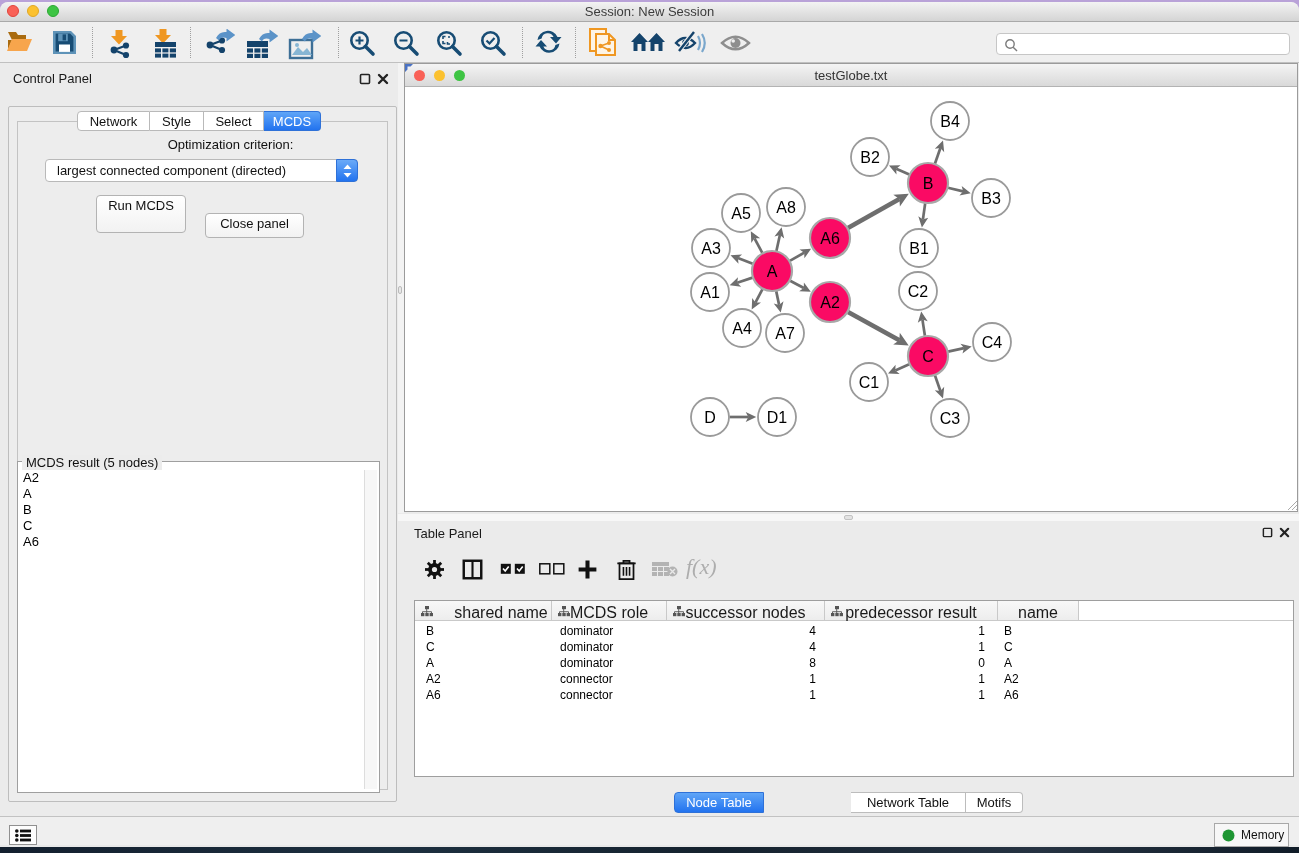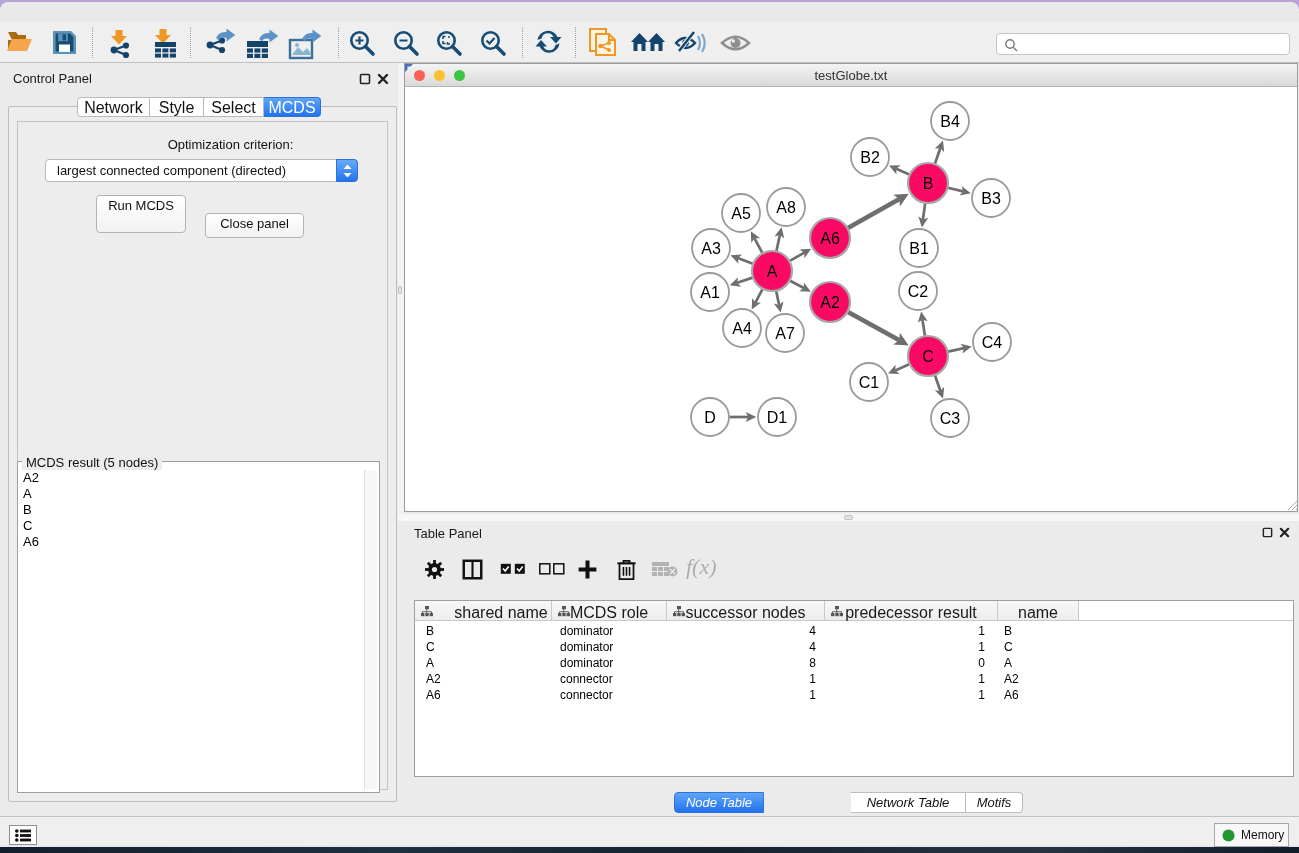--- a/index.html
+++ b/index.html
@@ -13,21 +13,21 @@
 #titlebar .t{width:100%;text-align:center;top:2px;font-size:13px;color:#3c3c3c;}
 
 #toolbar{left:0;top:20px;width:1299px;height:41px;background:#efefef;border-bottom:1px solid #c0c0c0;}
 .tsep{top:5px;height:31px;width:1px;border-left:1px dotted #9f9f9f;}
 #search{left:996px;top:11px;width:294px;height:22px;background:#fff;border:1px solid #c6c6c6;border-radius:4px;}
 
 #cpanel{left:0;top:61px;width:398px;height:753px;background:#ebebeb;}
 #cpanel .hdr{left:13px;top:8px;font-size:13px;color:#1a1a1a;}
 #cpbox{left:8px;top:43px;width:389px;height:696px;border-radius:2px;border:1px solid #bdbdbd;background:#ededed;}
 #cpbox2{left:8px;top:14px;width:371px;height:669px;border:1px solid #c3c3c3;background:#ededed;padding-left:28px;}
-#tabs{left:77px;top:34px;height:20px;display:flex;font-size:16px;z-index:5;}
+#tabs{left:77px;top:48px;height:20px;display:flex;font-size:13px;z-index:5;}
 #tabs div{background:#fff;border:1px solid #b9b9b9;border-left:none;color:#111;text-align:center;line-height:19px;}
 #tabs div:first-child{border-left:1px solid #b9b9b9;border-radius:4px 0 0 4px;}
 #tabs div:last-child{border-radius:0 4px 4px 0;background:linear-gradient(#5fa5f7,#2273ef);border-color:#2e71d8;color:#fff;}
 .btn{background:linear-gradient(#ffffff,#f2f2f2);border:1px solid #b3b3b3;border-radius:4px;font-size:13px;text-align:center;color:#111;}
 #combo{left:27px;top:37px;width:313px;height:23px;background:#fff;border:1px solid #b9b9b9;border-radius:4px;font-size:13px;color:#111;line-height:21px;padding-left:11px;}
 #combostep{right:-1px;top:-1px;width:22px;height:23px;border-radius:0 4px 4px 0;background:linear-gradient(#6aaaf8,#2273ef);border:1px solid #2e71d8;}
 
 #grp{left:17px;top:395px;width:363px;height:337px;}
 #grpbord{left:0;top:3px;width:363px;height:332px;border:1px solid #9f9f9f;background:#fff;}
 #grplab{left:5px;top:-3px;background:#ececec;padding:0 4px;font-size:13px;color:#111;}
@@ -42,32 +42,38 @@
 .slight{width:11px;height:11px;border-radius:50%;top:6px;}
 
 #tpanel{left:0px;top:457px;width:901px;height:300px;}
 #tpanel .hdr{left:16px;top:6px;font-size:13px;color:#1a1a1a;}
 #ttoolbar{left:16px;top:32px;width:879px;height:40px;}
 #tablebox{left:16px;top:80px;width:880px;height:177px;border:1px solid #9e9e9e;background:#fff;}
 .th{top:0;height:20px;background:linear-gradient(#f8f8f8,#ededed);border-right:1px solid #c9c9c9;border-bottom:1px solid #c9c9c9;font-size:16px;color:#1a1a1a;}
 .th span{position:absolute;width:100%;text-align:center;top:3px;}
 .td{font-size:12px;color:#000;position:absolute;}
 
-#btabs{left:276px;top:272px;height:21px;display:flex;font-size:13px;font-style:italic;}
+#btabs{left:276px;top:272px;height:21px;display:flex;font-size:13px;}
 #btabs div{background:#fff;border:1px solid #bcbcbc;border-left:none;color:#111;text-align:center;line-height:20px;}
 #btabs div:first-child{border-left:1px solid #bcbcbc;border-radius:4px 0 0 4px;background:linear-gradient(#5fa5f7,#2273ef);border-color:#2e71d8;color:#fff;}
 #btabs div:last-child{border-radius:0 4px 4px 0;}
 
 #status{left:0;top:814px;width:1299px;height:29px;background:#efefef;border-top:1px solid #c2c2c2;}
 #memback{position:absolute;left:1214px;top:6px;width:75px;height:24px;background:#f7f7f7;border:1px solid #a8a8a8;font-size:12px;color:#111;}
 #listbtn{position:absolute;left:9px;top:8px;width:28px;height:20px;background:#fdfdfd;border:1px solid #909090;}
 </style></head>
 <body>
 <div class="abs" id="wallbot"></div>
 <div class="abs" id="win">
+<div class="abs" id="titlebar">
+ <div class="abs light" style="left:7px;background:#f96157;border:0.5px solid #e0443c;"></div>
+ <div class="abs light" style="left:27px;background:#fbc12f;border:0.5px solid #e0a724;"></div>
+ <div class="abs light" style="left:47px;background:#3ec444;border:0.5px solid #2ba833;"></div>
+ <div class="abs t">Session: New Session</div>
+</div>
 <div class="abs" id="toolbar">
  <svg class="abs" style="left:6px;top:8px" width="28" height="25" viewBox="0 0 28 25">
    <path d="M2 2 h8 l2 3 h8 v5 l-14 0 z" fill="#a96b10"></path>
    <path d="M2 2 v18 l4-10 h-4" fill="#a96b10"></path>
    <path d="M1 21 L6 9 h20 L21 21 Z" fill="#f7a54c"></path>
  </svg>
  <svg class="abs" style="left:52px;top:8px" width="25" height="25" viewBox="0 0 25 25">
    <path d="M1 1 h18 l5 5 v18 h-23 z" fill="#5e93b8"></path>
    <path d="M3.6 3.6 h14.5 l3.3 3.3 v14.5 h-17.8 z" fill="#174c74"></path>
    <rect x="6.2" y="3.6" width="9.6" height="7.6" fill="#5e93b8"></rect>

